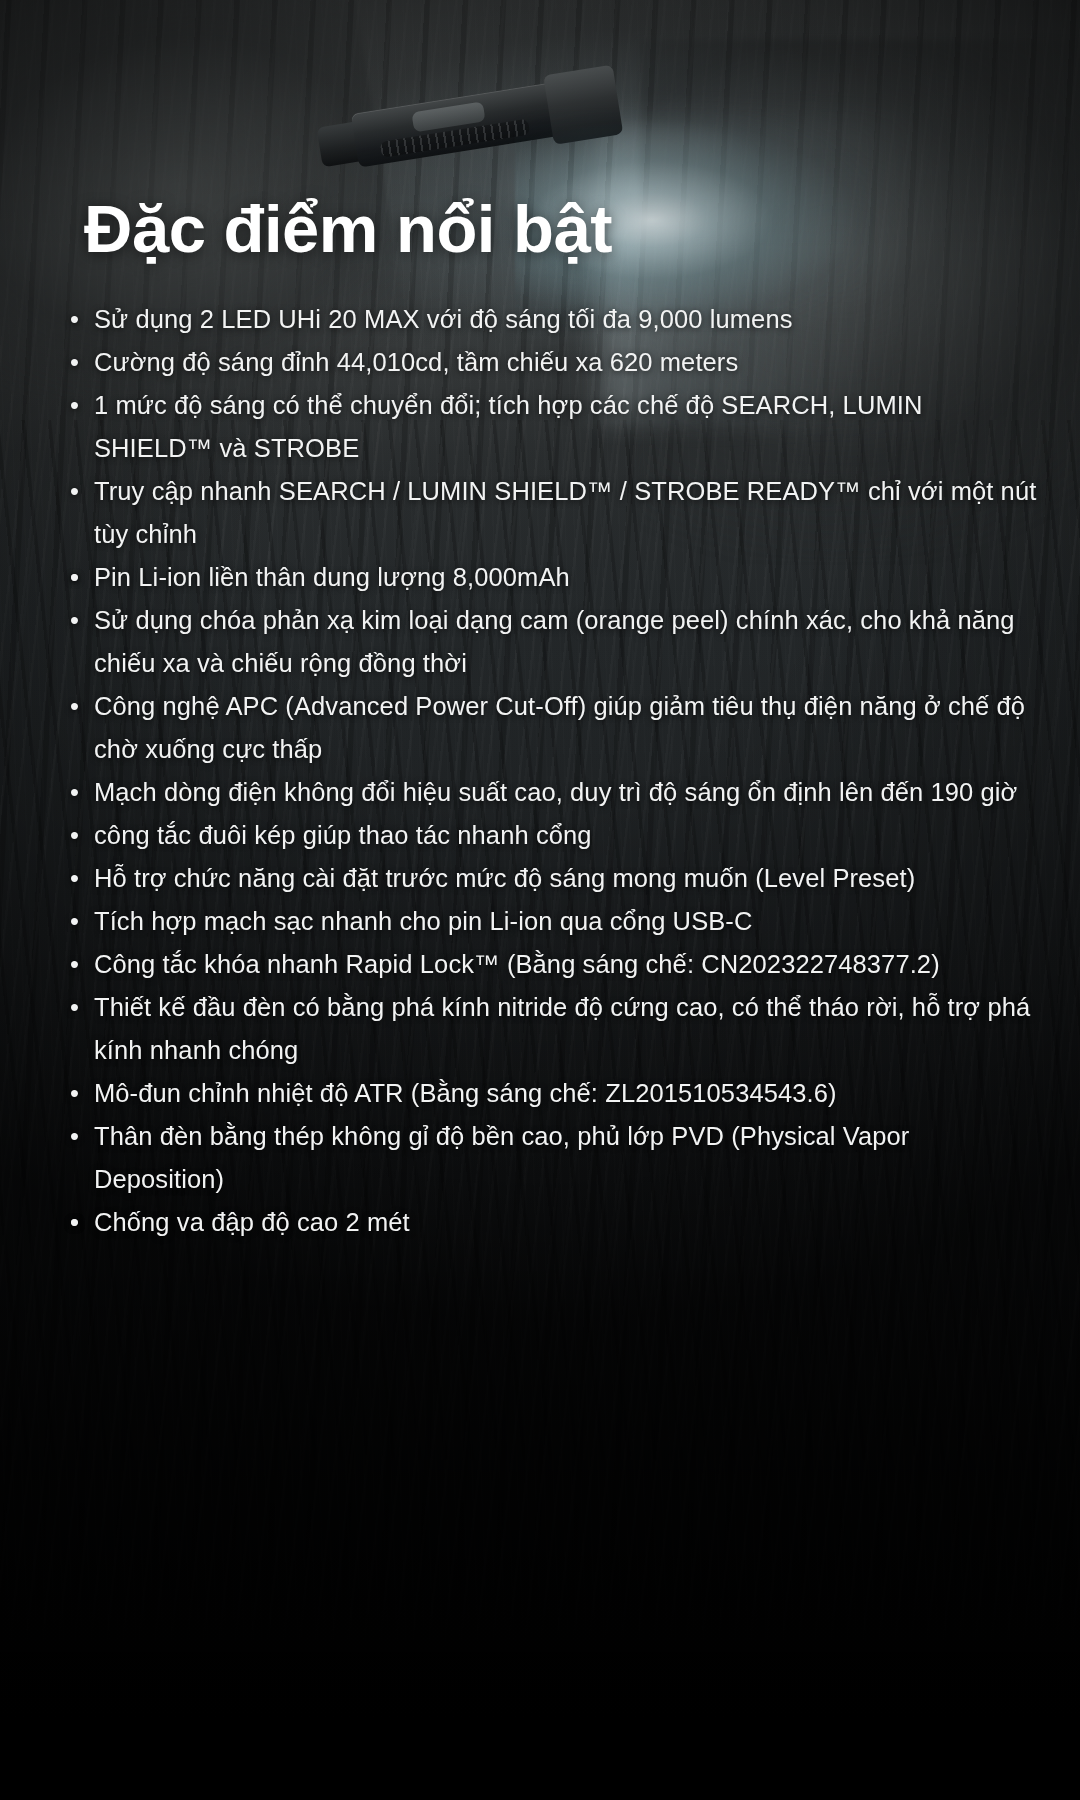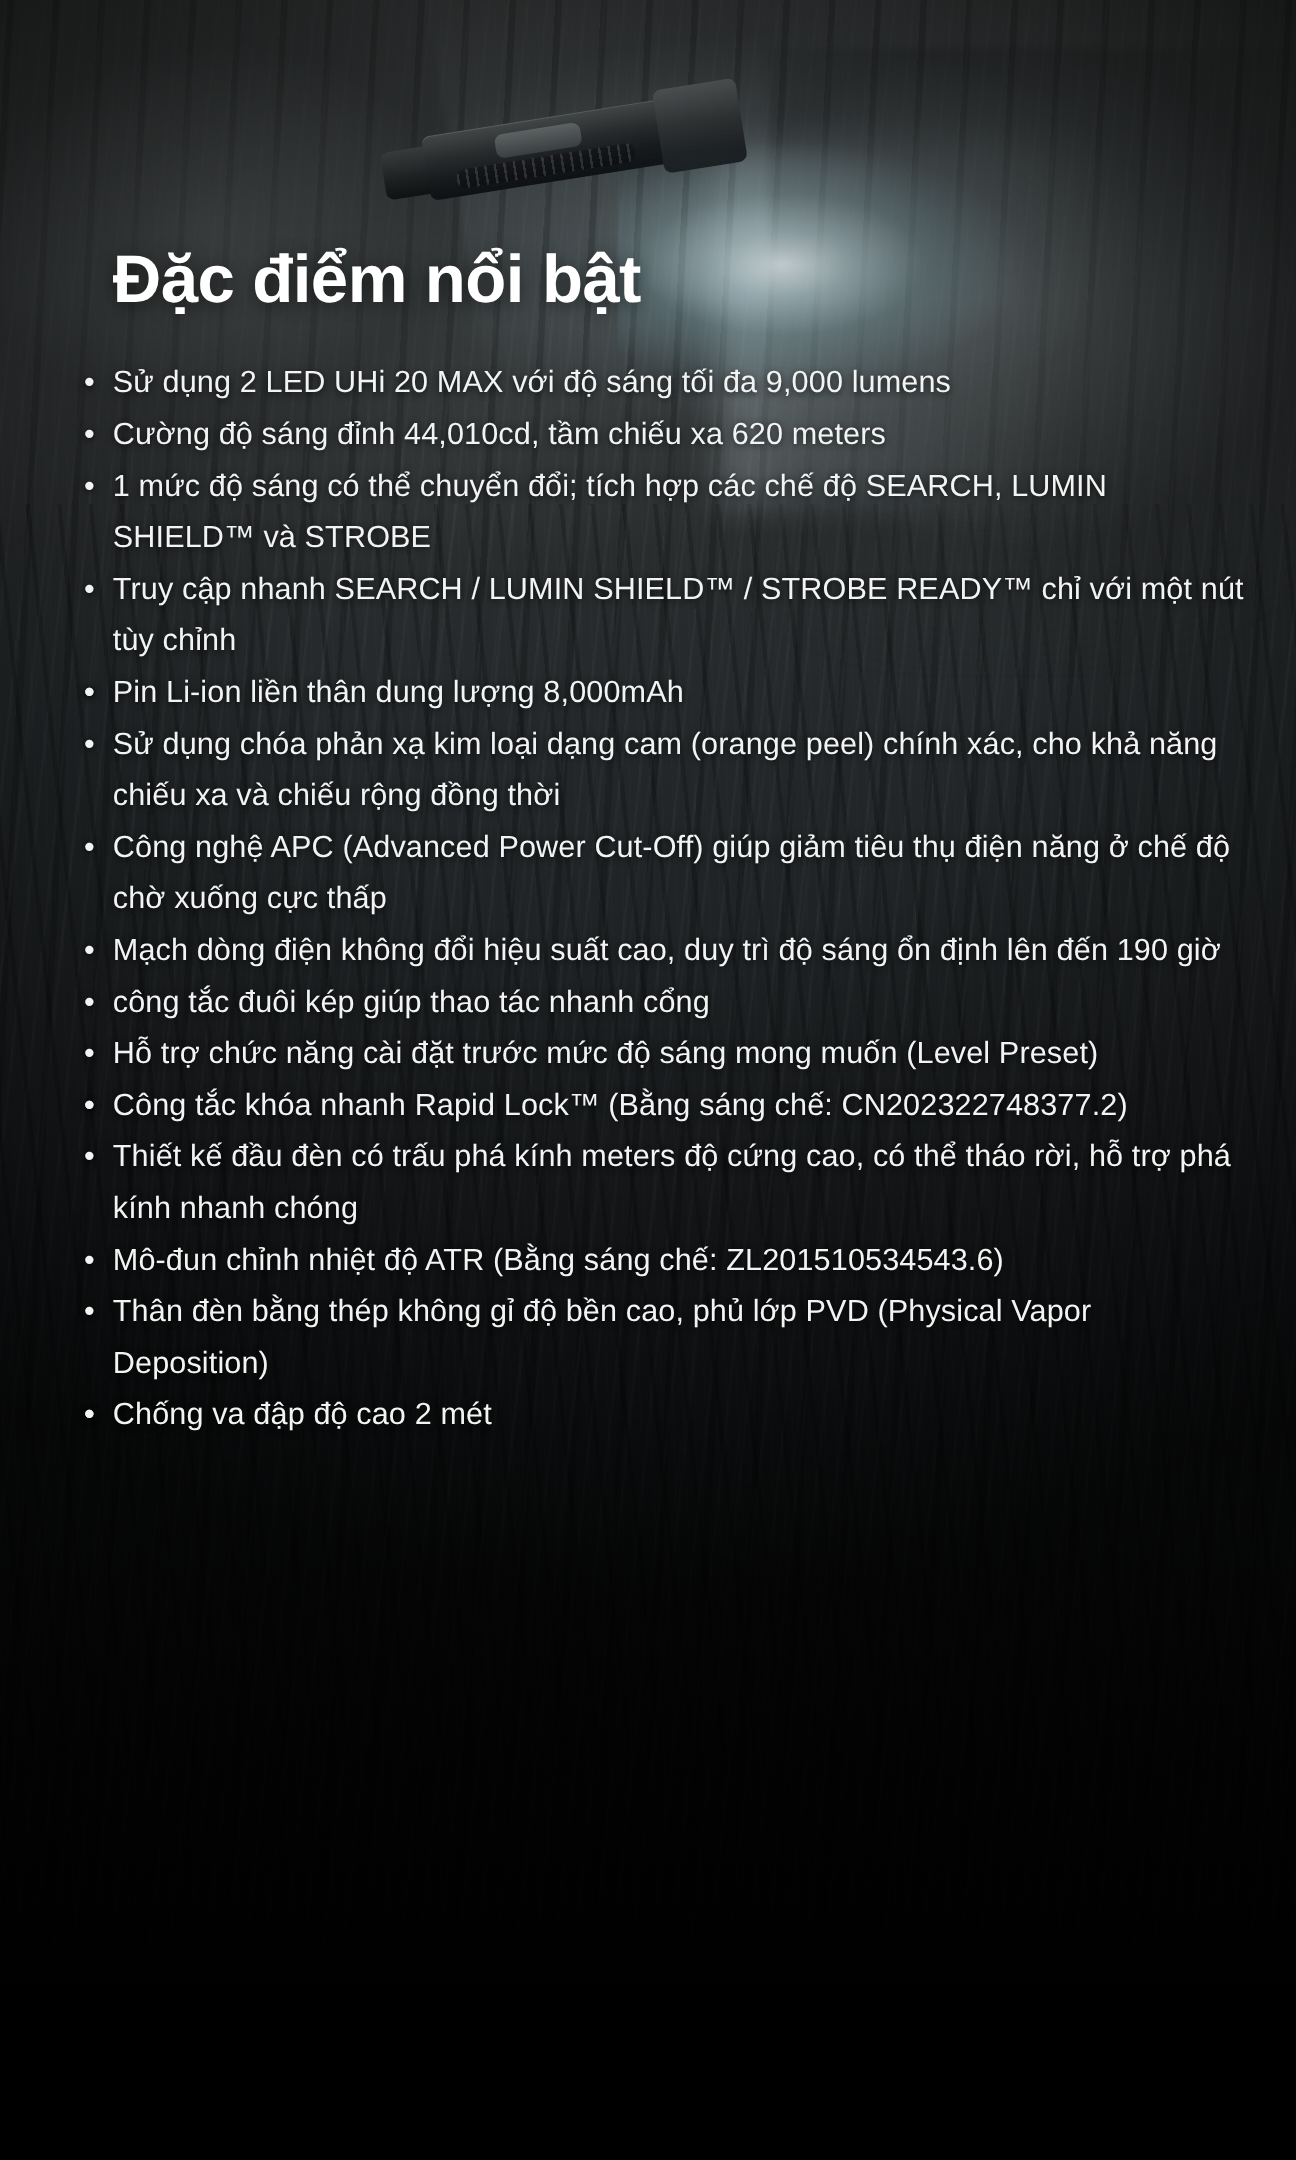--- a/index.html
+++ b/index.html
@@ -133,22 +133,22 @@
   
   .content {
     position: absolute;
     inset: 0;
     padding: 0;
   }
   .title {
     position: absolute;
     left: 84px;
     top: 192px;
-    margin: 10px;
-    font-size: 56px;
+    margin: 0;
+    font-size: 67px;
     line-height: 1.1;
     font-weight: bold;
     color: #ffffff;
     letter-spacing: -0.5px;
     text-shadow: 0 2px 14px rgba(0,0,0,0.55);
   }
   .feature-list {
     position: absolute;
     left: 56px;
     right: 40px;
@@ -208,23 +208,23 @@
       <li><span class="bullet">•</span><span>Cường độ sáng đỉnh 44,010cd, tầm chiếu xa 620 meters</span></li>
       <li><span class="bullet">•</span><span>1 mức độ sáng có thể chuyển đổi; tích hợp các chế độ SEARCH, LUMIN SHIELD™ và STROBE</span></li>
       <li><span class="bullet">•</span><span>Truy cập nhanh SEARCH / LUMIN SHIELD™ / STROBE READY™ chỉ với một nút tùy chỉnh</span></li>
       <li><span class="bullet">•</span></li>
       <li><span class="bullet">•</span><span>Pin Li-ion liền thân dung lượng 8,000mAh</span></li>
       <li><span class="bullet">•</span><span>Sử dụng chóa phản xạ kim loại dạng cam (orange peel) chính xác, cho khả năng chiếu xa và chiếu rộng đồng thời</span></li>
       <li><span class="bullet">•</span><span>Công nghệ APC (Advanced Power Cut-Off) giúp giảm tiêu thụ điện năng ở chế độ chờ xuống cực thấp</span></li>
       <li><span class="bullet">•</span><span>Mạch dòng điện không đổi hiệu suất cao, duy trì độ sáng ổn định lên đến 190 giờ</span></li>
       <li><span class="bullet">•</span><span>công tắc đuôi kép giúp thao tác nhanh cổng</span></li>
       <li><span class="bullet">•</span><span>Hỗ trợ chức năng cài đặt trước mức độ sáng mong muốn (Level Preset)</span></li>
-      <li><span class="bullet">•</span></li>
+      <li><span class="bullet">•</span><span>Tích hợp mạch sạc nhanh cho pin Li-ion qua cổng USB-C</span></li>
       <li><span class="bullet">•</span><span>Công tắc khóa nhanh Rapid Lock™ (Bằng sáng chế: CN202322748377.2)</span></li>
-      <li><span class="bullet">•</span><span>Thiết kế đầu đèn có trấu phá kính meters độ cứng cao, có thể tháo rời, hỗ trợ phá kính nhanh chóng</span></li>
+      <li><span class="bullet">•</span><span>Thiết kế đầu đèn có bằng phá kính nitride độ cứng cao, có thể tháo rời, hỗ trợ phá kính nhanh chóng</span></li>
       <li><span class="bullet">•</span><span>Mô-đun chỉnh nhiệt độ ATR (Bằng sáng chế: ZL201510534543.6)</span></li>
       <li><span class="bullet">•</span><span>Thân đèn bằng thép không gỉ độ bền cao, phủ lớp PVD (Physical Vapor Deposition)</span></li>
       <li><span class="bullet">•</span></li>
       <li><span class="bullet">•</span><span>Chống va đập độ cao 2 mét</span></li>
     </ul>
   </div>
 
 </div>
 
 </body></html>

